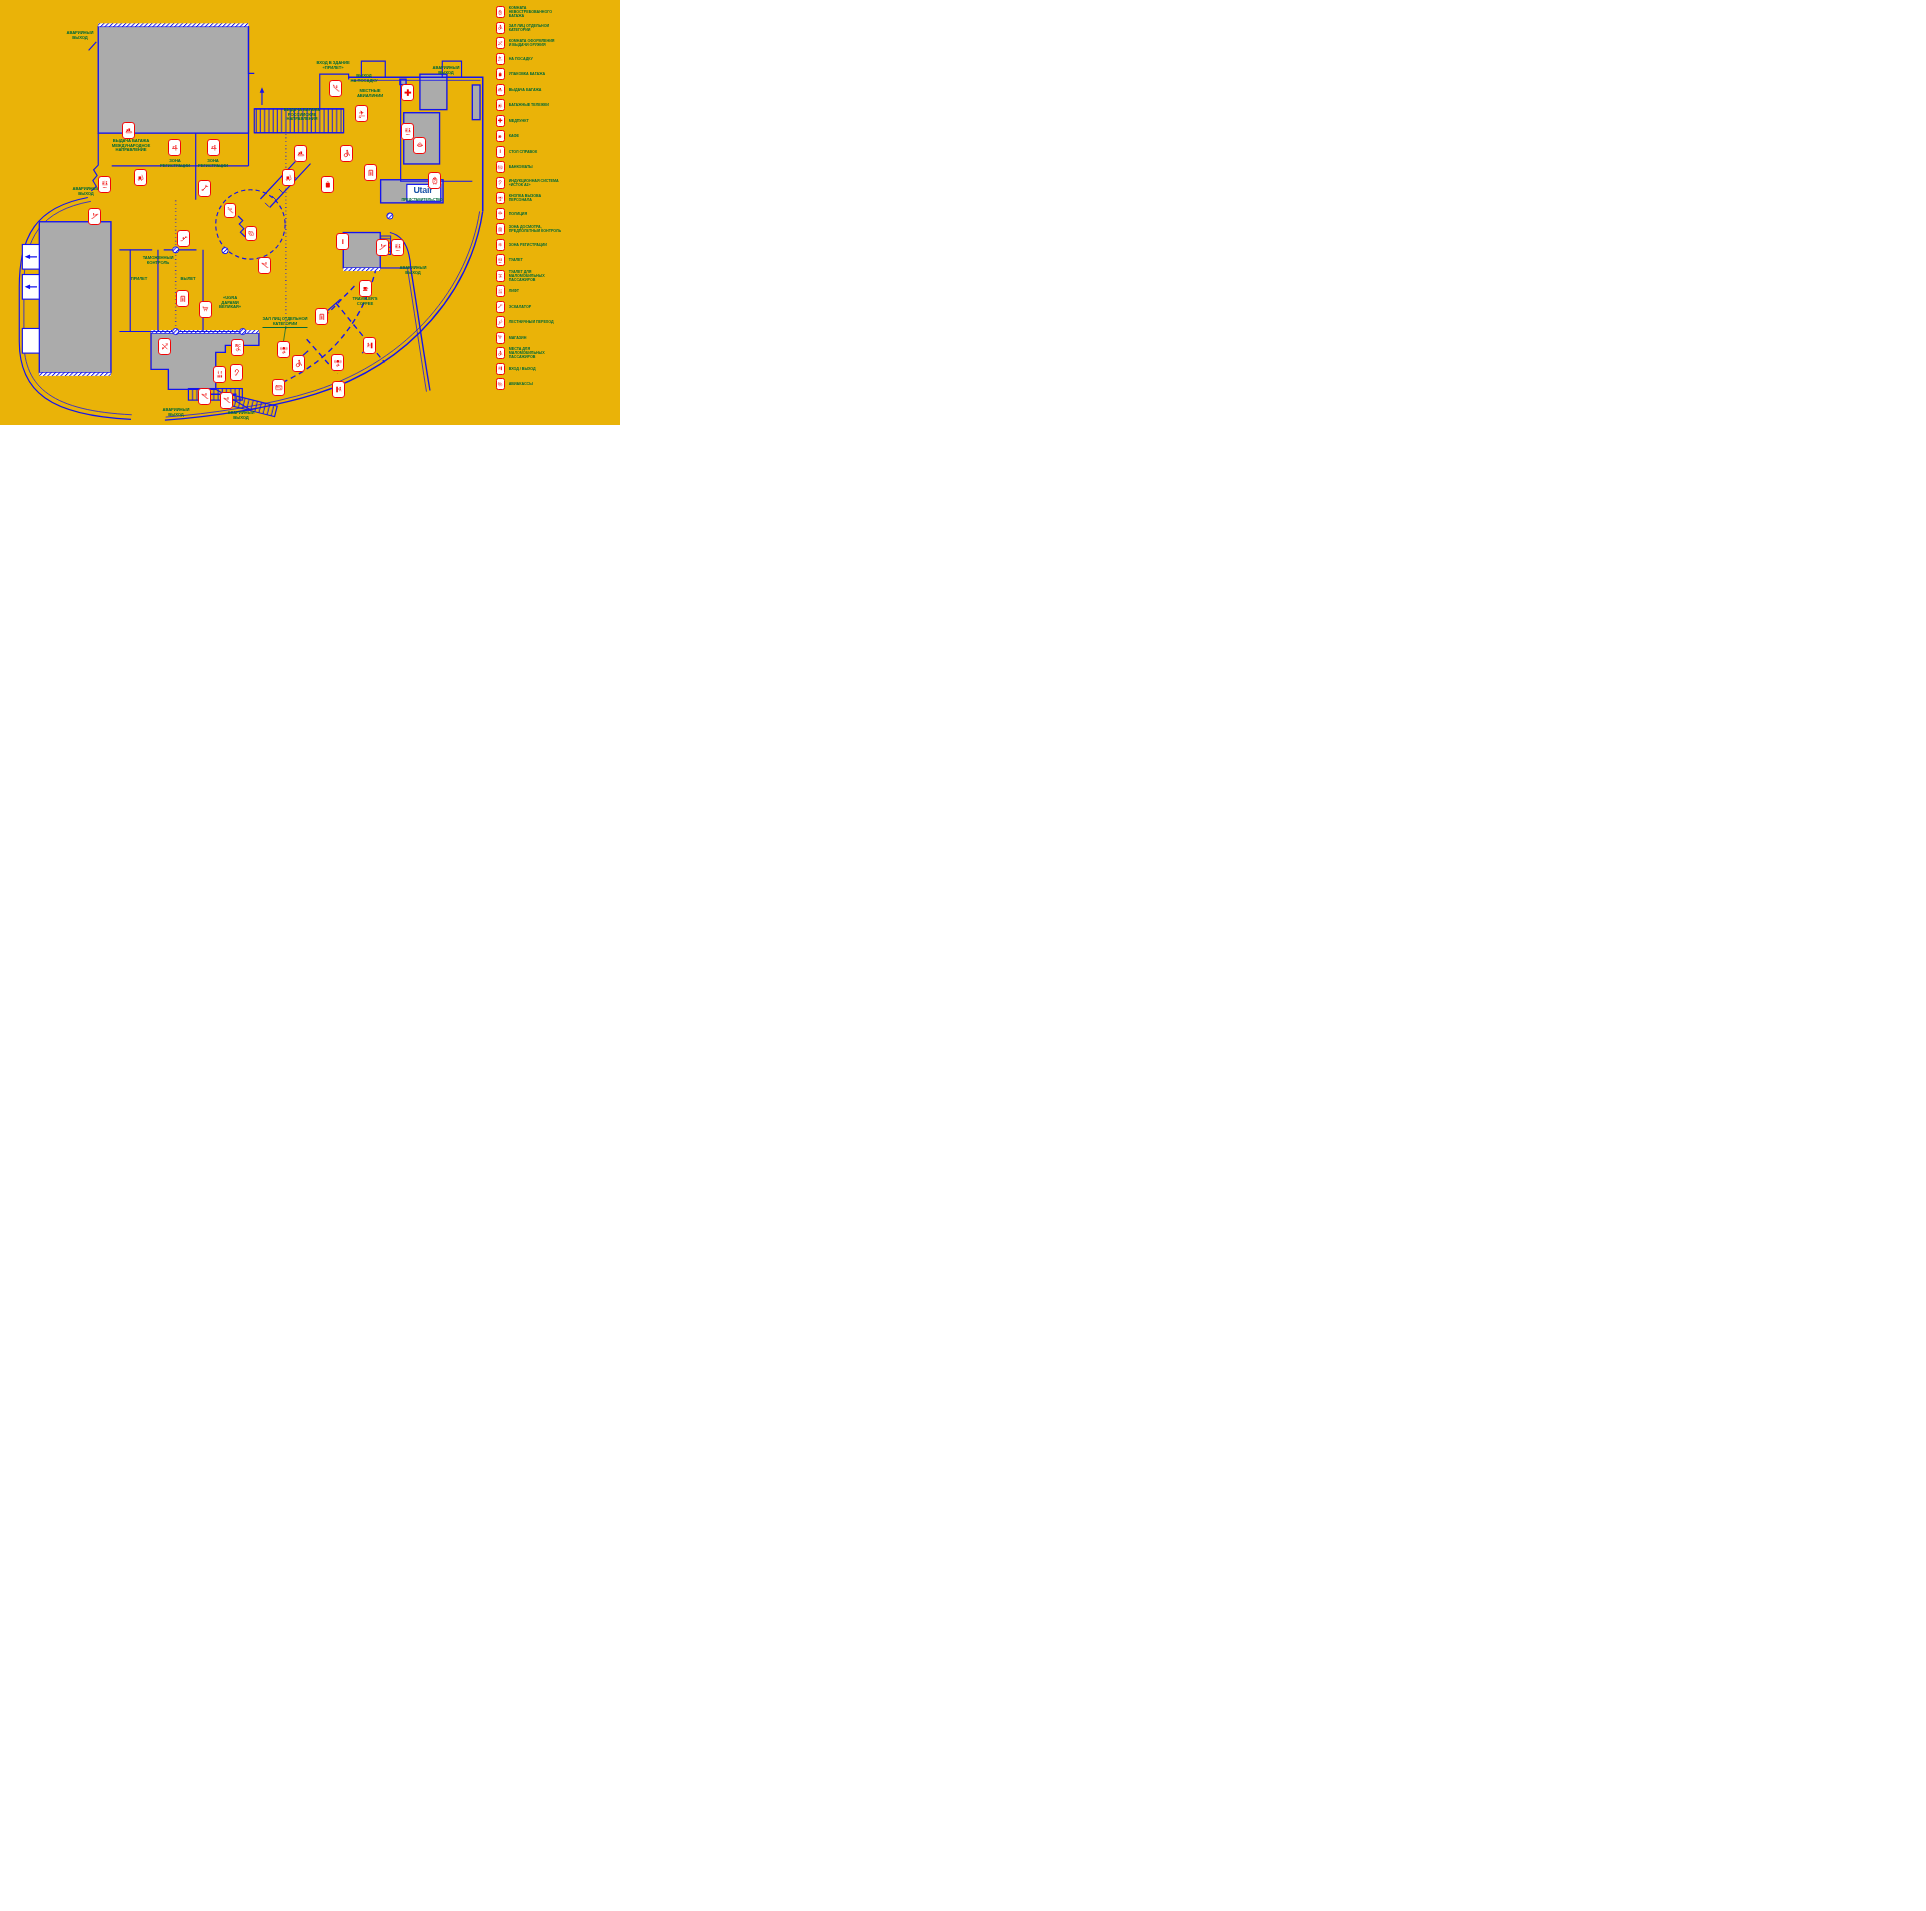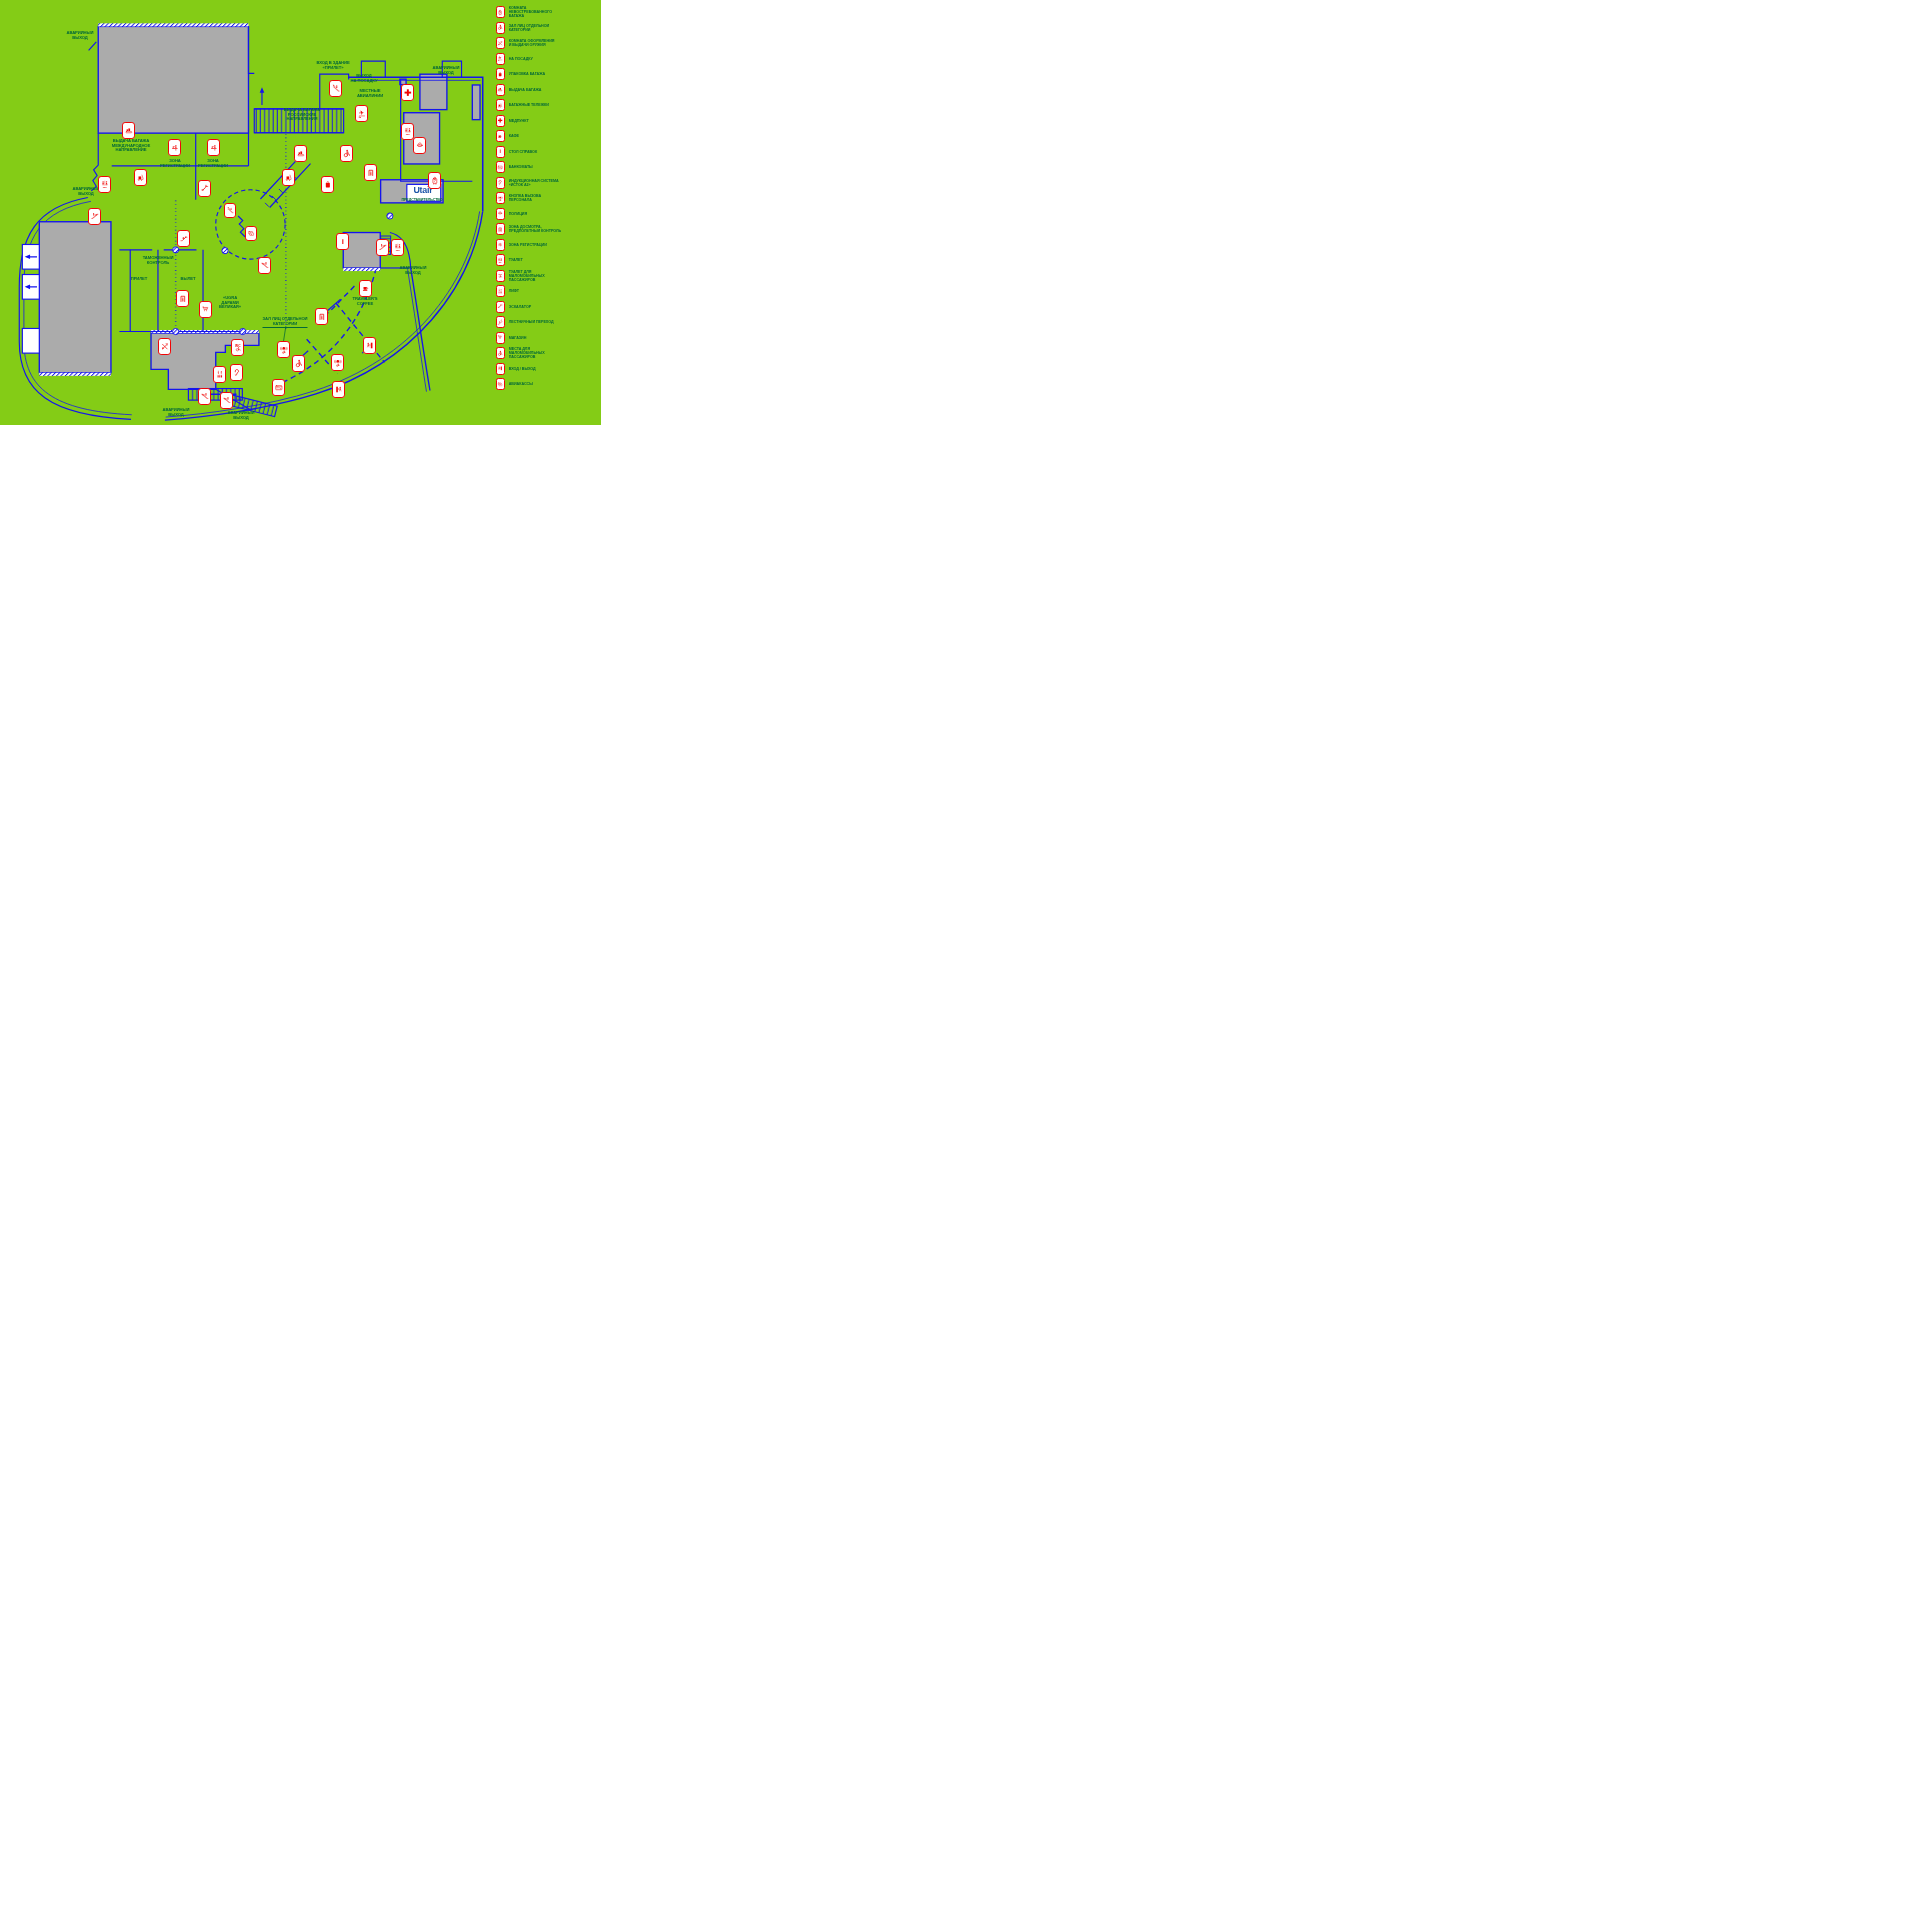--- a/index.html
+++ b/index.html
@@ -1,17 +1,17 @@
 <!DOCTYPE html>
 <html style="font-size:6.2px"><head>
 <meta charset="utf-8">
 <style>
   html,body{margin:0;padding:0;background:#fff;}
-  .stage{position:relative;width:601px;height:425px;background:#84cc16;overflow:hidden;
-         font-family:"Liberation Sans",sans-serif;}
+  .stage{position:relative;width:601px;height:425px;background:#eab308;overflow:hidden;
+         font-family:"Liberation Sans",sans-serif;padding-left:19px;}
   #plan{position:absolute;left:0;top:0;}
   .mlabel{position:absolute;transform:translateX(-50%);white-space:pre-line;text-align:center;
           color:#046a38;font-weight:bold;font-size:4.2px;line-height:1.1;letter-spacing:-0.1px;}
   .mlabel.callout{border-bottom:0.8px solid #046a38;padding-bottom:0.4px;}
   .mlabel.utair{color:#1c55a8;font-size:8.9px;line-height:1;letter-spacing:-0.2px;}
   .mlabel.sub{font-size:3.7px;}
   .micon{position:absolute;background:#fff;border:1.2px solid #f00505;border-radius:3.1px;
          color:#f00505;display:flex;align-items:center;justify-content:center;box-sizing:border-box;}
   .micon svg{width:88%;height:88%;stroke:currentColor;fill:none;stroke-linecap:round;stroke-linejoin:round;}
   .micon svg text{fill:currentColor;stroke:none;font-weight:bold;font-family:"Liberation Sans",sans-serif;text-anchor:middle;}

